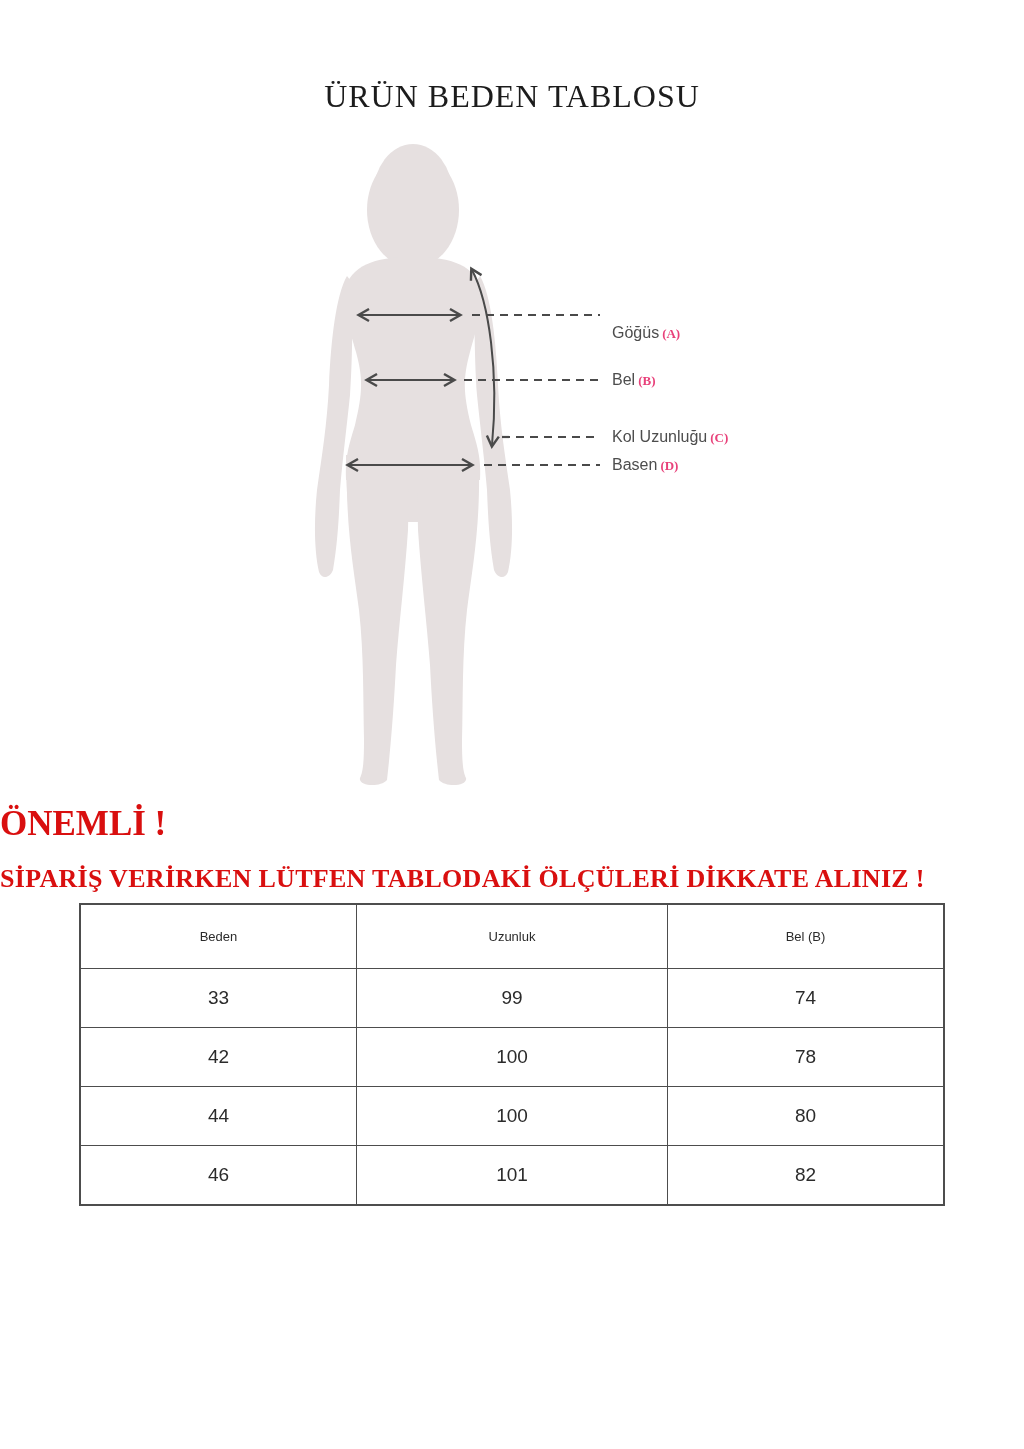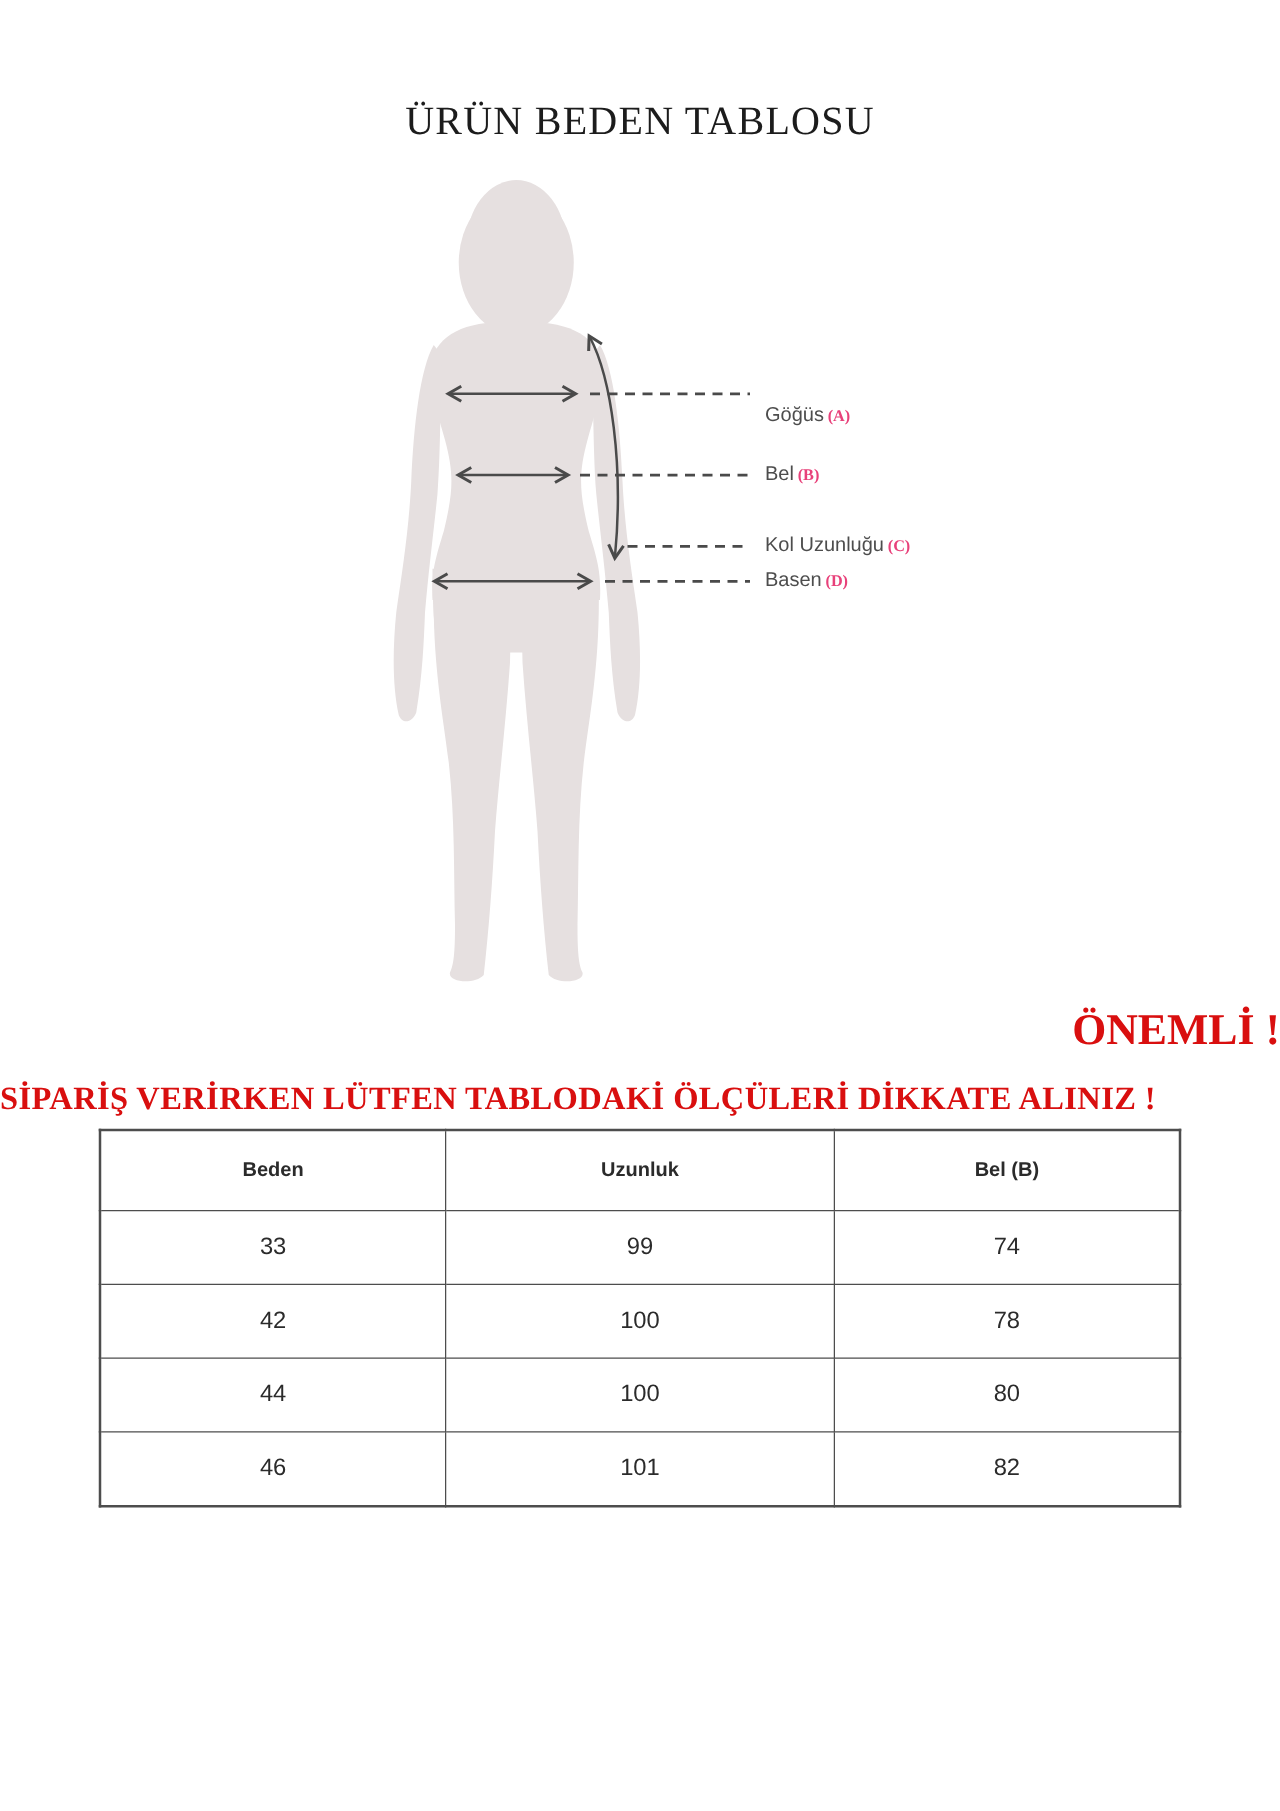--- a/index.html
+++ b/index.html
@@ -35,21 +35,21 @@
     position:absolute;left:612px;height:22px;line-height:22px;
     font-size:16px;color:var(--label);white-space:nowrap;
   }
   .mlabel .letter{
     font-family:"Liberation Serif",serif;
     font-size:13px;font-weight:bold;
     color:var(--pink);margin-left:3px;
   }
   .notice-heading{
     position:absolute;top:804px;left:0;width:100%;
-    text-align:right;
+    text-align:left;
     font-family:"Liberation Serif",serif;
     font-size:35px;font-weight:bold;color:var(--red);
   }
   .notice-sub{
     position:absolute;top:864px;left:0;width:100%;
     text-align:left;
     font-family:"Liberation Serif",serif;
     font-size:26px;font-weight:bold;color:var(--red);
     letter-spacing:0.3px;
   }
@@ -59,21 +59,21 @@
     border-collapse:collapse;
     table-layout:fixed;
   }
   table.size-table th,table.size-table td{
     border:1px solid var(--border);
     text-align:center;vertical-align:middle;
     color:var(--text);
   }
   table.size-table{border:2px solid var(--border);}
   table.size-table th{
-    height:61px;font-size:16px;font-weight:bold;
+    height:61px;font-size:13px;font-weight:normal;
   }
   table.size-table td{
     height:56px;font-size:19px;font-weight:normal;
   }
   col.c1{width:32%;} col.c2{width:36%;} col.c3{width:32%;}
 </style>
 </head>
 <body>
 
 <div class="page">

